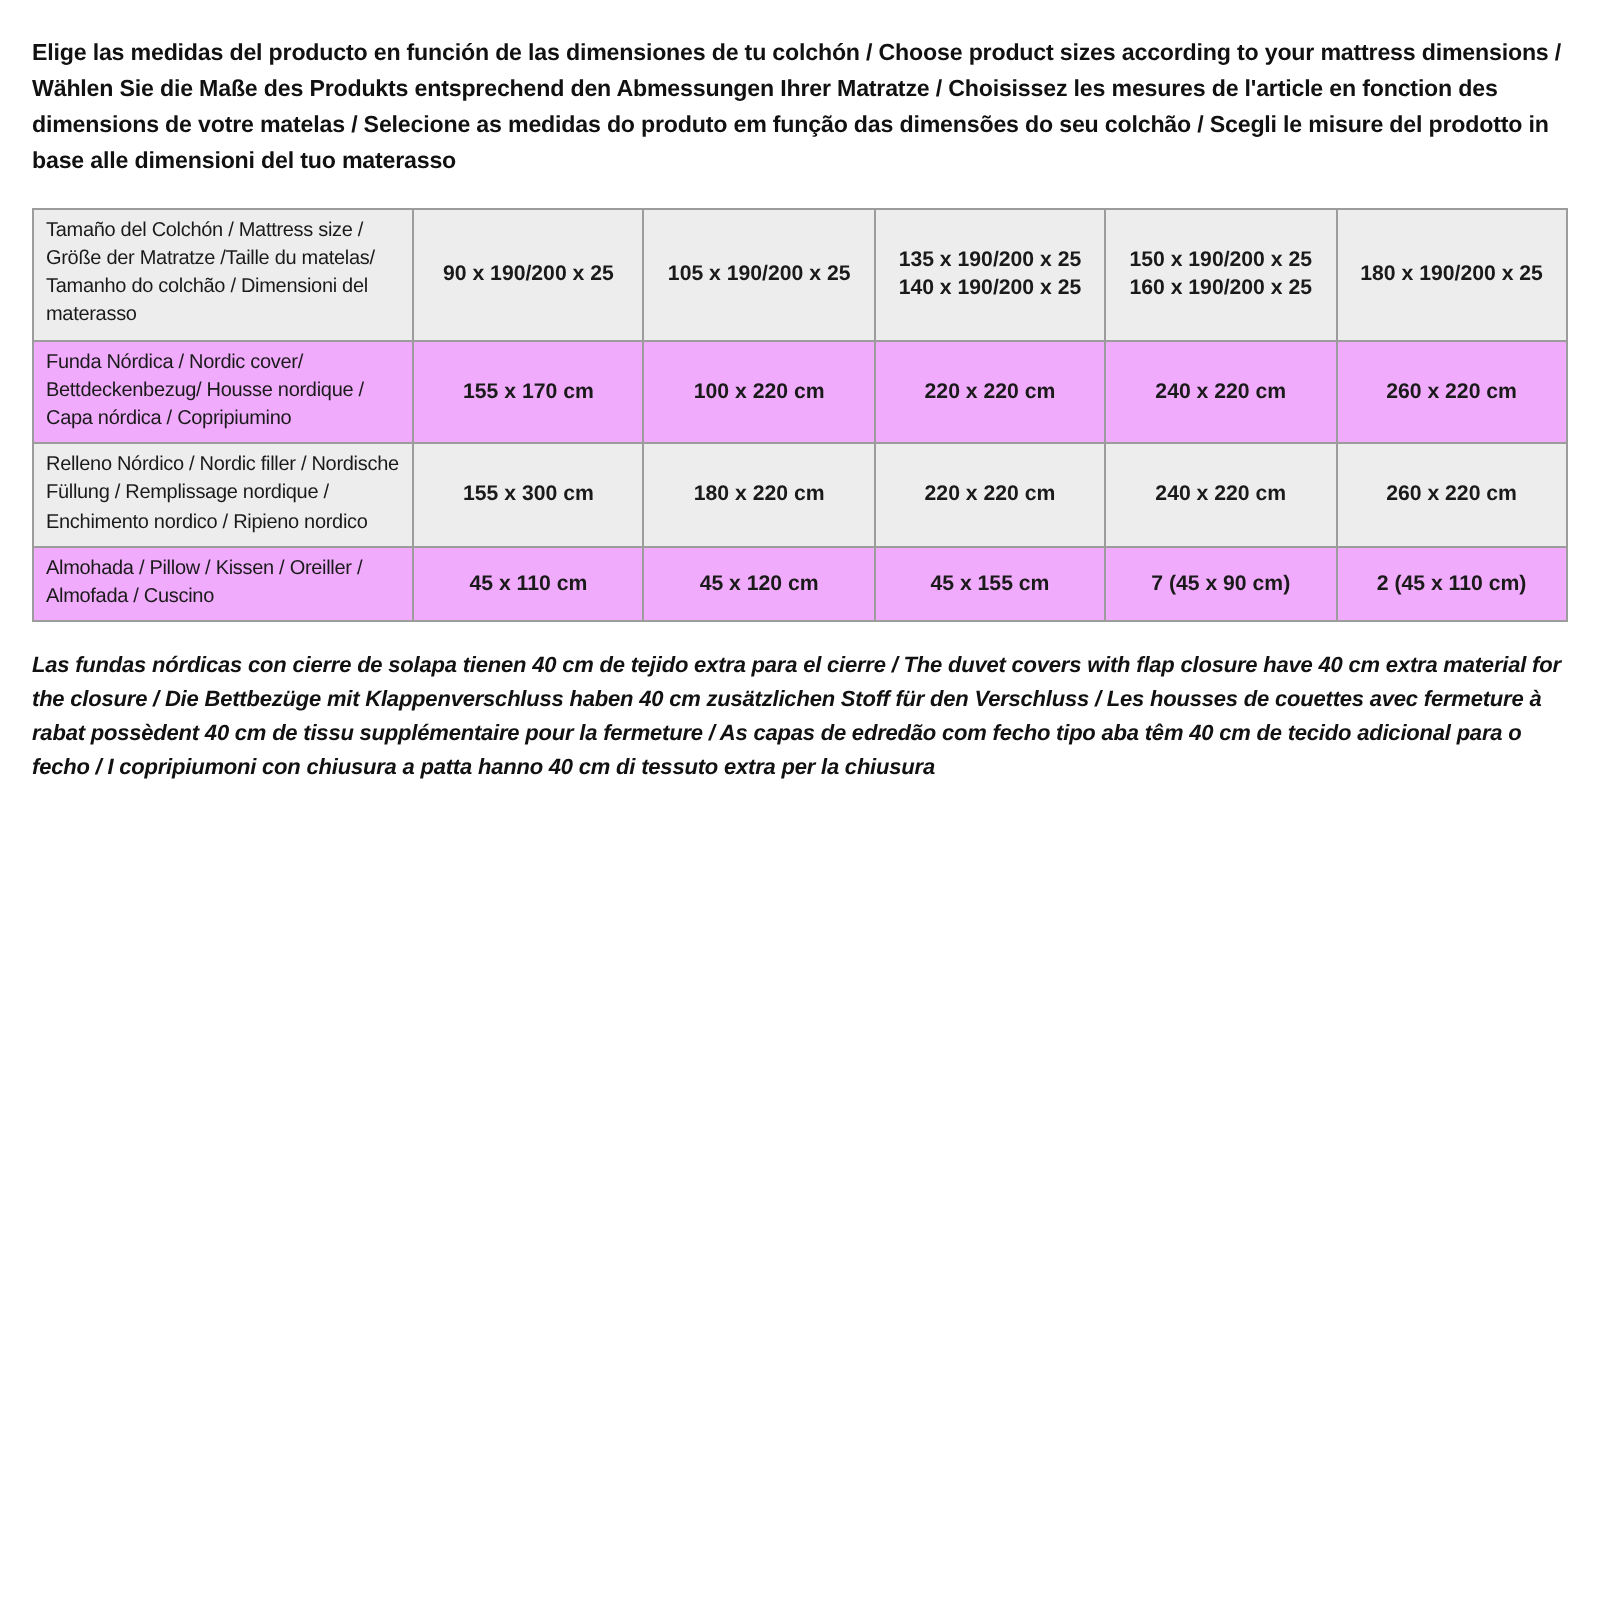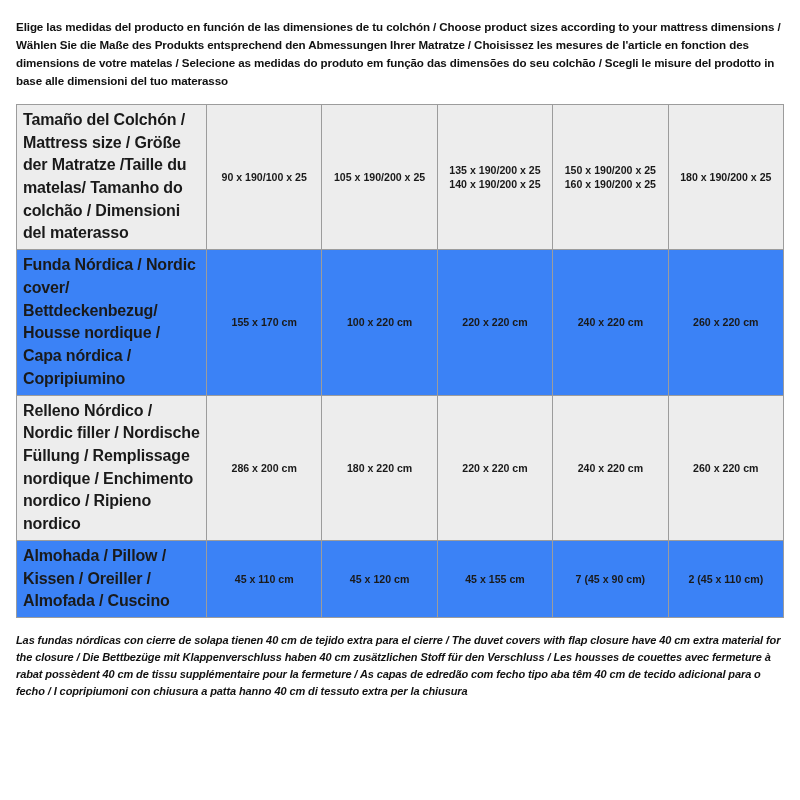--- a/index.html
+++ b/index.html
@@ -36,38 +36,38 @@
     table-layout: fixed;
   }
   table.spec td {
     border: 1px solid #9c9c9c;
     vertical-align: middle;
     padding: 4px 6px;
     box-sizing: border-box;
   }
   td.rowhead {
     width: 190px;
-    font-size: 16px;
-    font-weight: bold;
+    font-size: 10px;
+    font-weight: normal;
     line-height: 1.42;
     text-align: left;
     letter-spacing: -0.15px;
   }
   td.val {
     font-size: 10.6px;
     font-weight: bold;
     text-align: center;
     line-height: 1.35;
     white-space: pre-line;
   }
   tr.shaded td {
     background: #ededed;
   }
   tr.plain td {
-    background: #3b82f6;
+    background: #f0abfc;
   }
   .footnote {
     margin-top: 14px;
     font-size: 11px;
     font-weight: bold;
     line-height: 1.55;
     letter-spacing: -0.1px;
     color: #111;
     font-style: italic;
   }
@@ -76,39 +76,39 @@
 <body>
 
 <div class="page">
 
   <div class="intro">Elige las medidas del producto en función de las dimensiones de tu colchón / Choose product sizes according to your mattress dimensions / Wählen Sie die Maße des Produkts entsprechend den Abmessungen Ihrer Matratze / Choisissez les mesures de l'article en fonction des dimensions de votre matelas / Selecione as medidas do produto em função das dimensões do seu colchão / Scegli le misure del prodotto in base alle dimensioni del tuo materasso</div>
 
   <table class="spec">
     <tbody>
       <tr class="shaded">
         <td class="rowhead">Tamaño del Colchón / Mattress size / Größe der Matratze /Taille du matelas/ Tamanho do colchão / Dimensioni del materasso</td>
-        <td class="val">90 x 190/100 x 25</td>
+        <td class="val">90 x 190/200 x 25</td>
         <td class="val">105 x 190/200 x 25</td>
         <td class="val">135 x 190/200 x 25
 140 x 190/200 x 25</td>
         <td class="val">150 x 190/200 x 25
 160 x 190/200 x 25</td>
         <td class="val">180 x 190/200 x 25</td>
       </tr>
       <tr class="plain">
         <td class="rowhead">Funda Nórdica /  Nordic cover/ Bettdeckenbezug/ Housse nordique / Capa nórdica / Copripiumino</td>
         <td class="val">155 x 170 cm</td>
         <td class="val">100 x 220 cm</td>
         <td class="val">220 x 220 cm</td>
         <td class="val">240 x 220 cm</td>
         <td class="val">260 x 220 cm</td>
       </tr>
       <tr class="shaded">
         <td class="rowhead">Relleno Nórdico / Nordic filler / Nordische Füllung / Remplissage nordique / Enchimento nordico / Ripieno nordico</td>
-        <td class="val">286 x 200 cm</td>
+        <td class="val">155 x 300 cm</td>
         <td class="val">180 x 220 cm</td>
         <td class="val">220 x 220 cm</td>
         <td class="val">240 x 220 cm</td>
         <td class="val">260 x 220 cm</td>
       </tr>
       <tr class="plain">
         <td class="rowhead">Almohada  / Pillow / Kissen / Oreiller / Almofada / Cuscino</td>
         <td class="val">45 x 110 cm</td>
         <td class="val">45 x 120 cm</td>
         <td class="val">45 x 155 cm</td>

